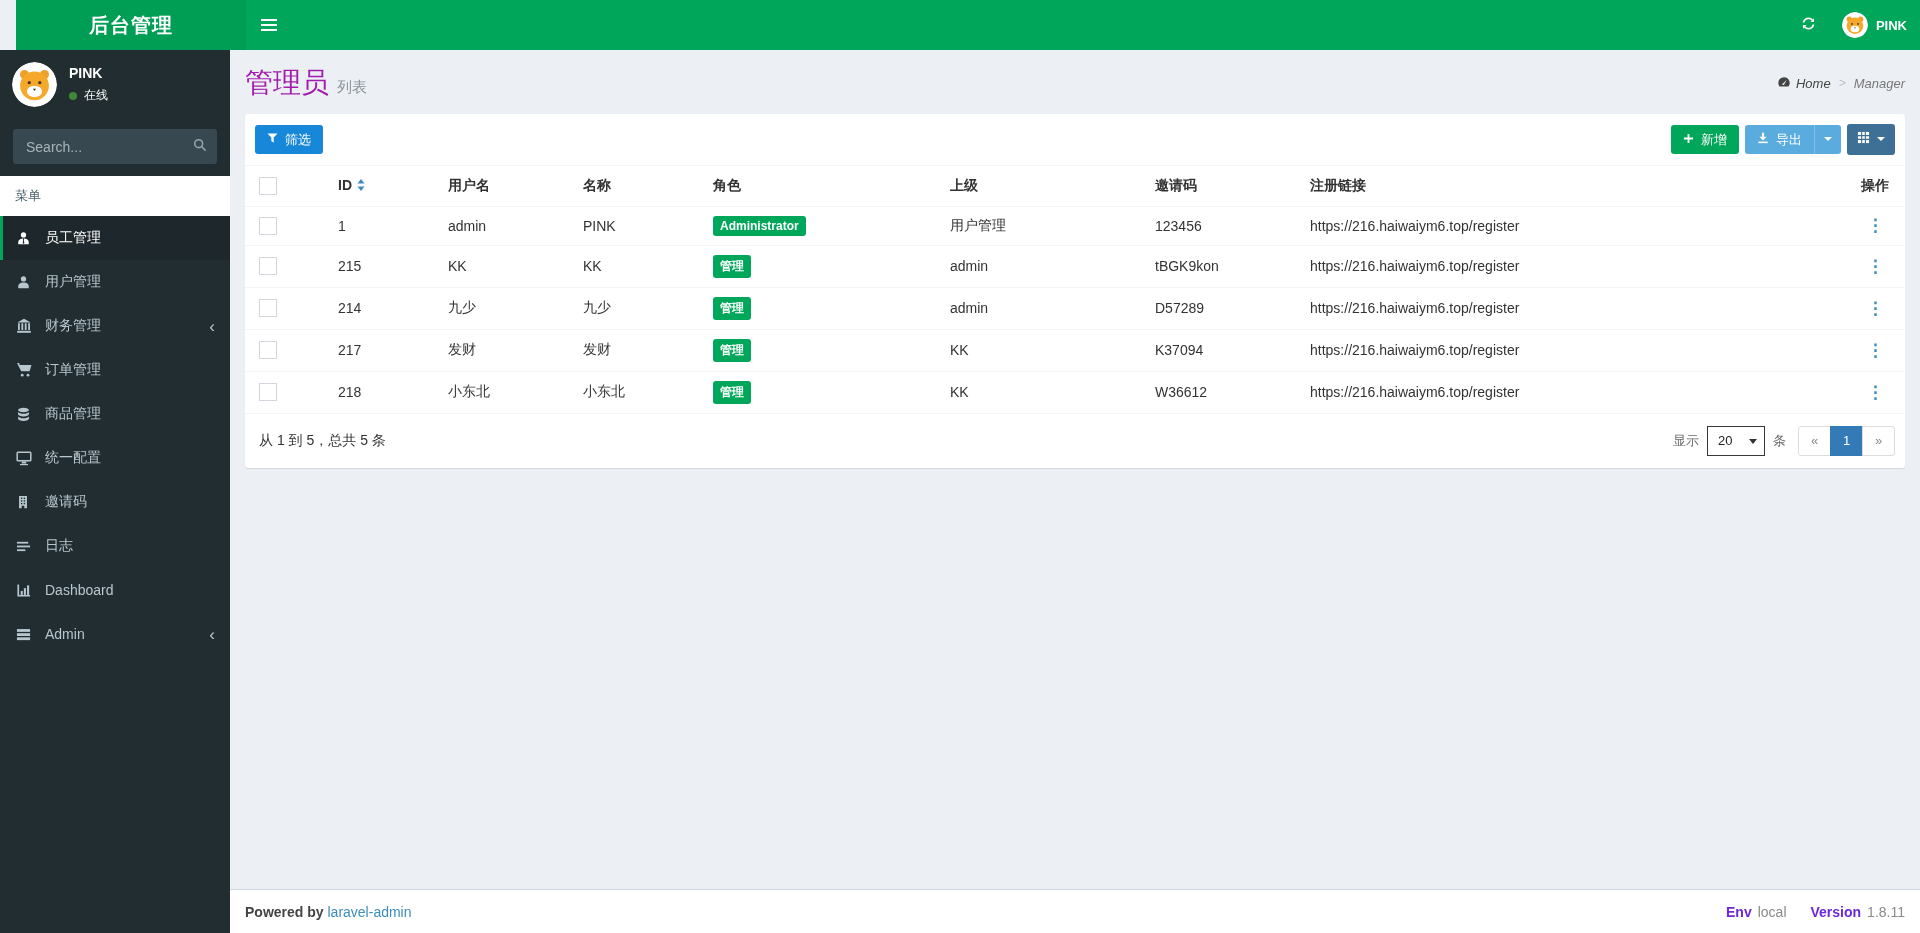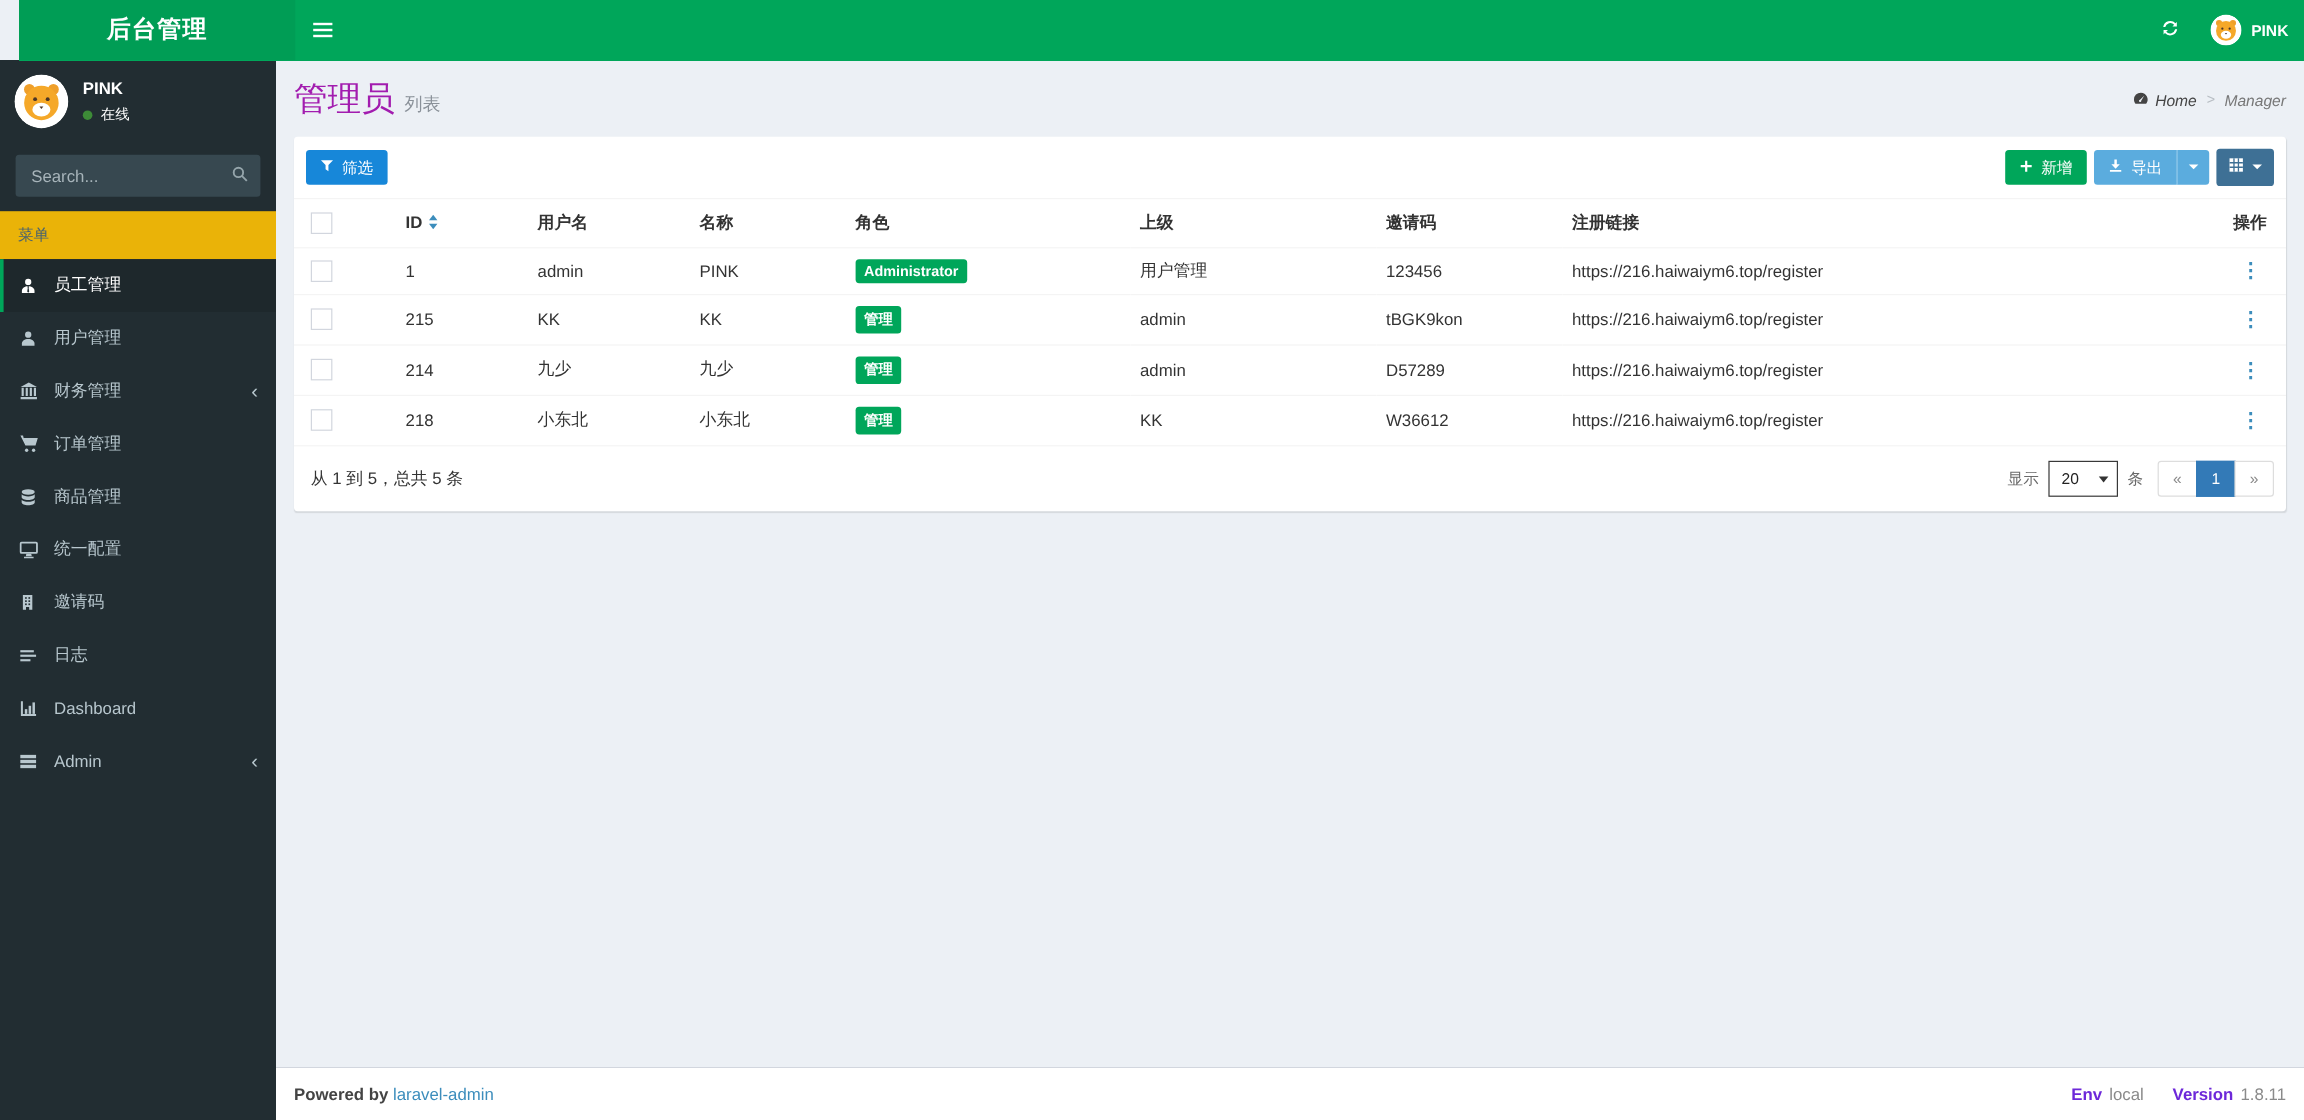--- a/index.html
+++ b/index.html
@@ -21,21 +21,21 @@
   .sidebar { position: fixed; top:50px; left:0; bottom:0; width:230px; background:#222d32; z-index:10; }
   .user-panel { display:flex; align-items:center; gap:12px; padding:12px 12px 10px 12px; }
   .avatar-lg { width:45px; height:45px; border-radius:50%; }
   .up-name { color:#fff; font-weight:bold; font-size:14px; margin-bottom:6px; }
   .up-status { color:#fff; font-size:12px; display:flex; align-items:center; gap:7px; }
   .dot { width:8px; height:8px; border-radius:50%; background:#3d8b37; display:inline-block; }
   .sidebar-search { margin:12px 13px; height:35px; display:flex; align-items:center; background:#374850; border-radius:3px; }
   .sidebar-search input { flex:1; min-width:0; background:transparent; border:none; outline:none; color:#ccc; font-size:14px; padding:0 6px 0 13px; font-family:inherit; }
   .sidebar-search input::placeholder { color:#a7b4ba; }
   .search-btn { width:34px; height:35px; display:flex; align-items:center; justify-content:center; cursor:pointer; background:transparent; border:none; }
-  .menu-header { padding:11px 15px; font-size:13px; color:#4b646f; background:#eab308;font-family:Liberation Mono, monospace; }
+  .menu-header { padding:11px 15px; font-size:13px; color:#4b646f; background:#ffffff;font-family:Liberation Mono, monospace; }
   .menu { list-style:none; }
   .menu-item { display:flex; align-items:center; height:44px; padding:0 15px 0 13px; border-left:3px solid transparent; color:#b8c7ce; cursor:pointer; }
   .menu-item.active { background:#1e282c; border-left-color:#00a65a; color:#fff; }
   .mi-icon { width:24px; display:flex; align-items:center; }
   .mi-icon svg { fill:currentColor; }
   .mi-label { flex:1; margin-left:5px; font-size:14px; }
   .chev { font-size:17px; line-height:1; color:inherit; }
 
   
   .content-wrapper { position:fixed; top:50px; left:230px; right:0; bottom:44px; background:#ecf0f5; overflow:hidden; }
@@ -407,20 +407,33 @@
               <td><span class="badge">管理</span></td>
               <td>admin</td>
               <td>D57289</td>
               <td>https://216.haiwaiym6.top/register</td>
               <td class="col-op"><span class="action-dots">⋮</span></td>
             </tr>
             <tr>
               <td class="col-cb">
                 <input type="checkbox" class="cb" style="">
               </td>
+              <td>217</td>
+              <td>发财</td>
+              <td>发财</td>
+              <td><span class="badge">管理</span></td>
+              <td>KK</td>
+              <td>K37094</td>
+              <td>https://216.haiwaiym6.top/register</td>
+              <td class="col-op"><span class="action-dots">⋮</span></td>
+            </tr>
+            <tr>
+              <td class="col-cb">
+                <input type="checkbox" class="cb" style="">
+              </td>
               <td>218</td>
               <td>小东北</td>
               <td>小东北</td>
               <td><span class="badge">管理</span></td>
               <td>KK</td>
               <td>W36612</td>
               <td>https://216.haiwaiym6.top/register</td>
               <td class="col-op"><span class="action-dots">⋮</span></td>
             </tr>
           </tbody>

